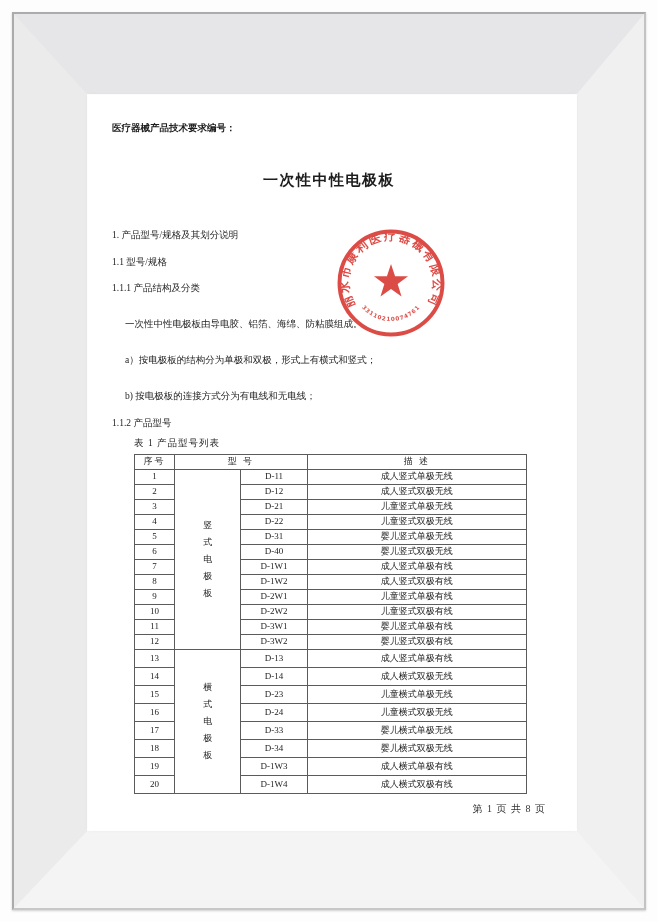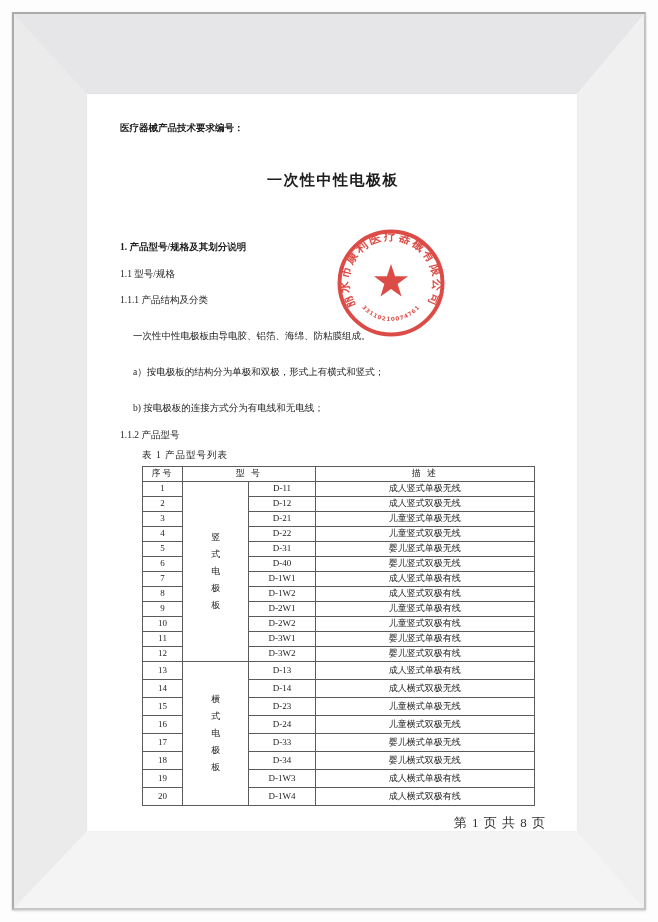--- a/index.html
+++ b/index.html
@@ -19,45 +19,45 @@
     border-style:solid;
     border-width:81px 68px 78px 74px;
     border-color:#e6e6e8 #f0f0f1 #f4f4f5 #ebebec;
     background:#ffffff;
   }
   .page {
     position:relative; width:100%; height:100%; background:#fff;
     color:#1d1d1d; font-size:9.5px; line-height:1.25;
     box-shadow:0 0 0 1px rgba(255,255,255,.9), 0 0 4px rgba(0,0,0,.05);
   }
-  .page-inner { padding:28px 30px 0 32px; position:relative; }
+  .page-inner { padding:28px 30px 0 24px; position:relative; }
   .doc-number { font-weight:bold; font-size:9.5px; }
   .title { margin-top:36px; text-align:center; font-size:15px; font-weight:bold; letter-spacing:1.5px; }
-  .s1 { margin-top:52px; font-weight:bold; }
+  .s1 { margin-top:40px; font-weight:normal; }
   .s11, .s111, .s112 { margin-top:15px; }
   .comp, .item { margin-top:24px; margin-left:13px; }
   .caption { margin-top:8px; width:393px; margin-left:22px; text-align:left; letter-spacing:1px; }
   table.models {
     margin-top:4px; margin-left:22px; width:393px;
     border-collapse:collapse; table-layout:fixed;font-family:Liberation Serif, serif;
   }
   table.models th, table.models td {
     border:1px solid #5b5b5b; text-align:center; vertical-align:middle;
     font-size:9px; font-weight:normal; padding:0; overflow:hidden;
   }
   table.models th { height:14px; letter-spacing:2px; }
   .c-no { width:36px; }
   .c-group { width:32px; }
   .c-model { width:121px; }
   .c-desc { width:201px; }
   tr.g1 td { height:14px; }
   tr.g2 td { height:17px; }
   td.groupcell { font-size:9.5px; }
   td.groupcell .vert { display:inline-block; line-height:17px; letter-spacing:0; }
-  .pfooter { margin-top:9px; text-align:right; font-size:13px; letter-spacing:1px; color:#333; }
+  .pfooter { margin-top:9px; text-align:right; font-size:10px; letter-spacing:1px; color:#333; }
   .seal {
     position:absolute; left:247px; top:132px; width:112px; height:112px;
     opacity:.88; mix-blend-mode:multiply; pointer-events:none;
   }
   .seal svg { width:100%; height:100%; display:block; }
 </style>
 </head>
 <body>
 
 <div class="frame">

